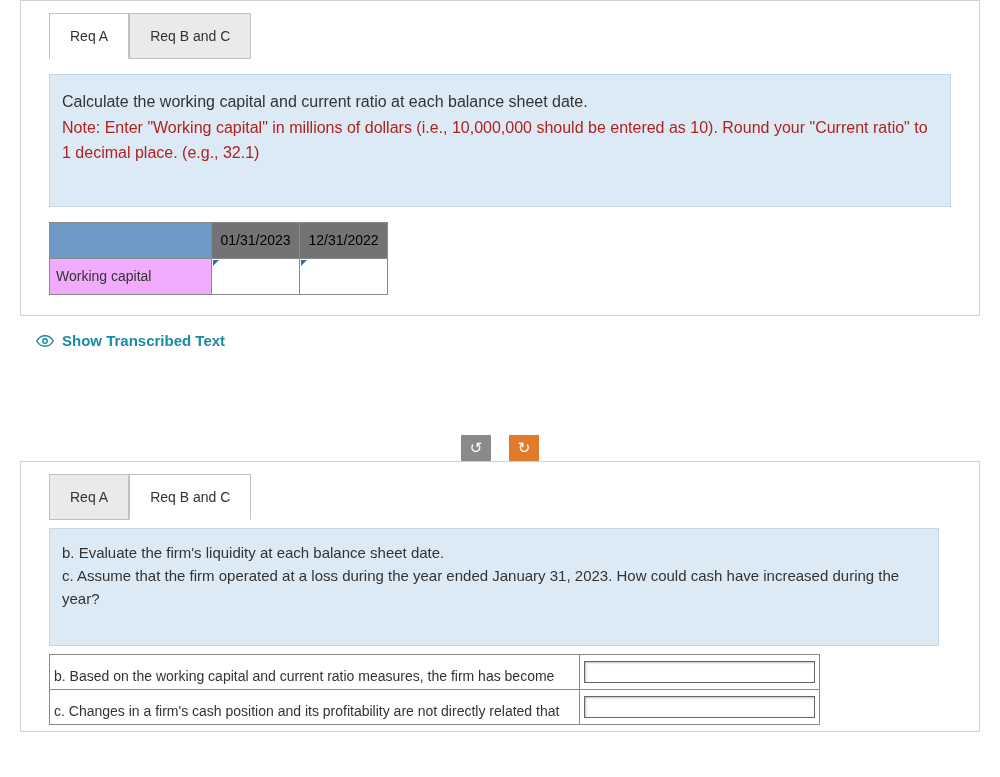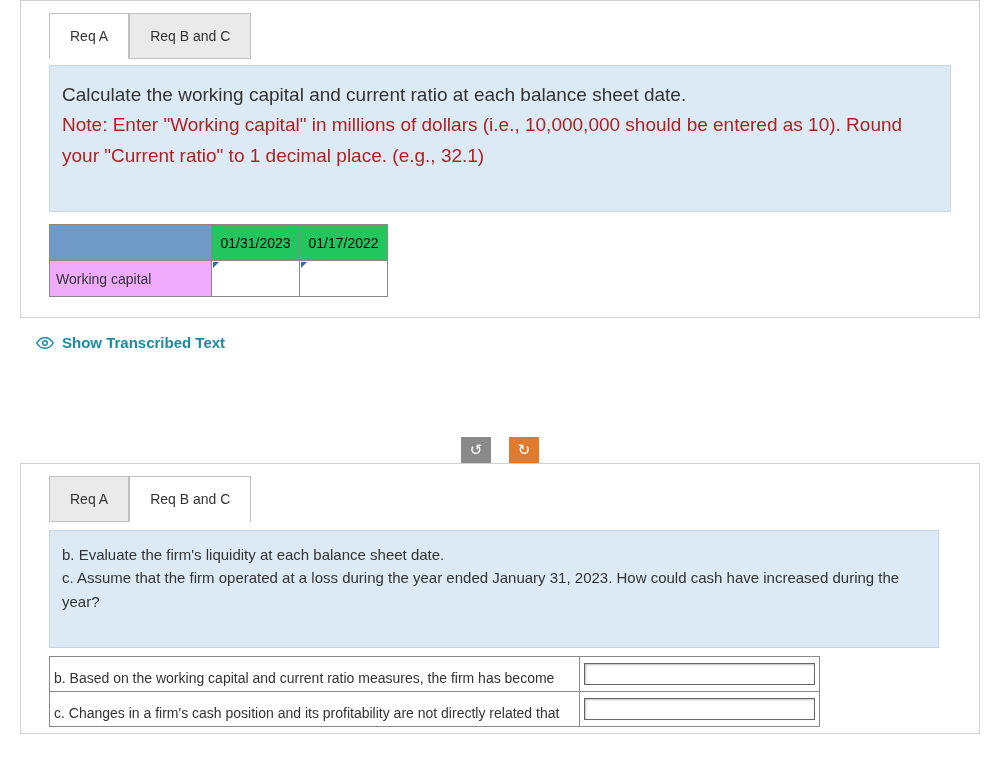--- a/index.html
+++ b/index.html
@@ -3,27 +3,27 @@
   <meta charset="utf-8">
   <style>
     * { box-sizing: border-box; margin: 0; padding: 0; }
     body { font-family: Arial, Helvetica, sans-serif; background: #fff; color: #333; font-size: 14px; }
     .container { width: 1000px; }
     .panel { border: 1px solid #d0d0d0; margin: 0 20px; padding: 0 0 20px 0; background: #fff; }
     .tabs { display: flex; margin: 12px 0 0 28px; }
     .tab { border: 1px solid #c0c0c0; padding: 14px 20px; font-size: 14px; cursor: pointer; background: #fafafa; }
     .tab.active { background: #fff; border-bottom-color: #fff; position: relative; z-index: 2; }
     .tab.inactive { background: #eaeaea; }
-    .prompt-box { background: #dceaf5; border: 1px solid #c5d6e6; margin: 6px 28px; padding: 14px 18px 40px 12px; line-height: 1.6; font-size: 19px; }
+    .prompt-box { background: #dceaf5; border: 1px solid #c5d6e6; margin: 15px 28px; padding: 14px 18px 40px 12px; line-height: 1.6; font-size: 16px; }
     .prompt-main { color: #333; }
     .prompt-note { color: #b02222; }
     .data-table { border-collapse: collapse; margin: 12px 0 0 28px; }
     .data-table th, .data-table td { border: 1px solid #8a8a8a; font-weight: normal; font-size: 14px; }
     .data-table th.rowlabel-head { background: #6f99c6; width: 162px; height: 36px; }
-    .data-table th.colhead { background: #22c55e; color: #000; width: 88px; height: 36px; text-align: center; }
+    .data-table th.colhead { background: #737373; color: #000; width: 88px; height: 36px; text-align: center; }
     .data-table td.rowlabel { padding: 8px 6px; width: 162px; background: #f0abfc; }
     .data-table td.cellinput { width: 88px; height: 36px; background: #fff; position: relative; padding: 0; }
     .cellinput .tri { position: absolute; top: 1px; left: 1px; width: 0; height: 0; border-style: solid; border-width: 6px 6px 0 0; border-color: #2e6fb4 transparent transparent transparent; }
     .cellinput input { width: 100%; height: 100%; border: none; outline: none; padding: 4px 6px; font-size: 14px; background: transparent; }
     .show-link { display: flex; align-items: flex-start; gap: 8px; margin: 16px 0 0 36px; color: #1b8aa5; font-weight: bold; font-size: 15px; cursor: pointer; }
     .eye-icon svg { width: 18px; height: 18px; display: block; }
     .divider-buttons { display: flex; justify-content: center; gap: 18px; margin: 85px 0 0 0; }
     .rot-btn { width: 30px; height: 26px; display: flex; align-items: center; justify-content: center; color: #fff; font-size: 15px; }
     .rot-grey { background: #8a8a8a; }
     .rot-orange { background: #e07b2e; }
@@ -47,21 +47,21 @@
     </div>
     <div class="prompt-box">
       <span class="prompt-main">Calculate the working capital and current ratio at each balance sheet date.</span><br>
       <span class="prompt-note">Note: Enter "Working capital" in millions of dollars (i.e., 10,000,000 should be entered as 10). Round your "Current ratio" to 1 decimal place. (e.g., 32.1)</span>
     </div>
     <table class="data-table">
       <tbody>
           <tr>
         <th class="rowlabel-head"></th>
         <th class="colhead">01/31/2023</th>
-        <th class="colhead">01/17/2022</th>
+        <th class="colhead">12/31/2022</th>
       </tr>
       <tr>
         <td class="rowlabel">Working capital</td>
         <td class="cellinput"><span class="tri"></span><input type="text" style=""></td>
         <td class="cellinput"><span class="tri"></span><input type="text" style=""></td>
       </tr>
     </tbody>
       </table>
   </div>
 

